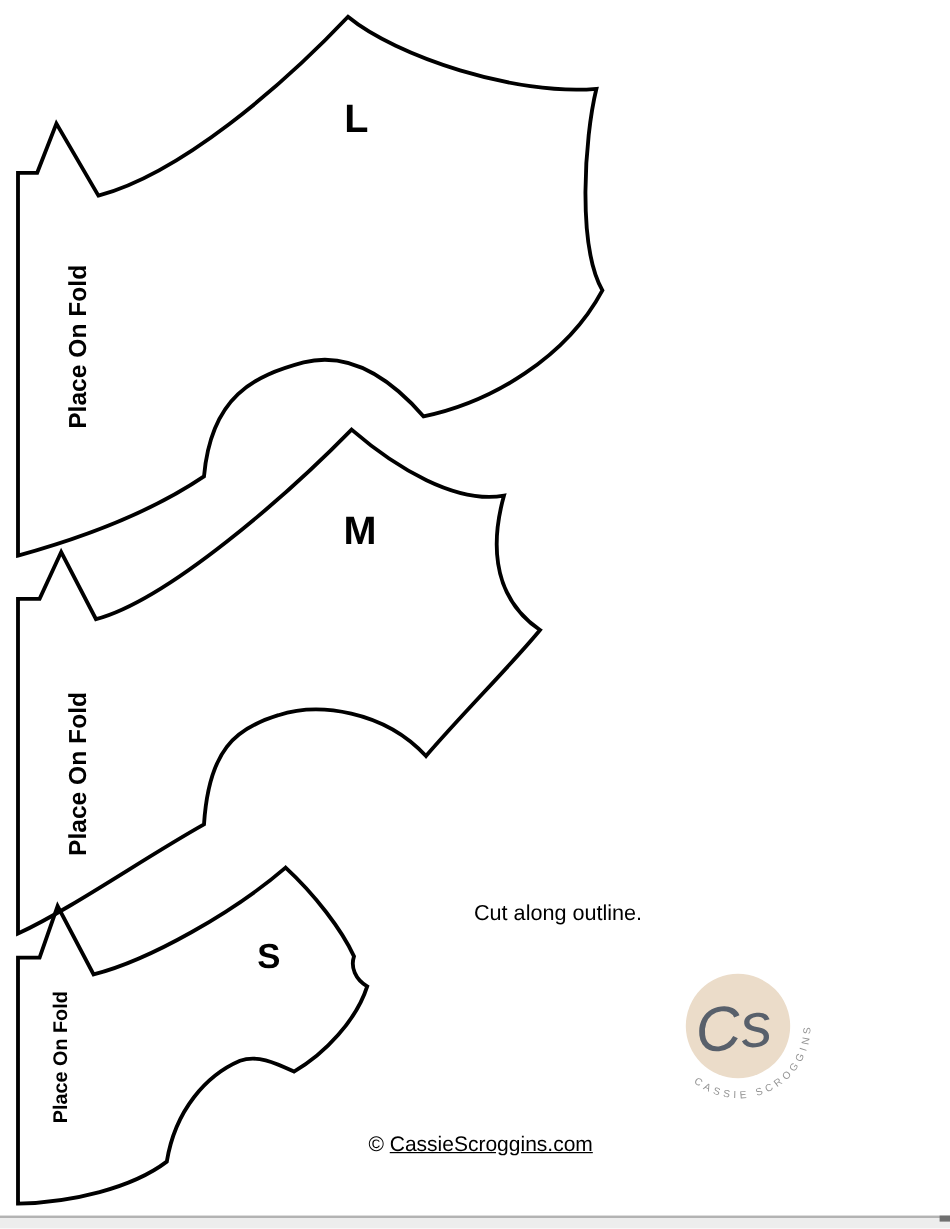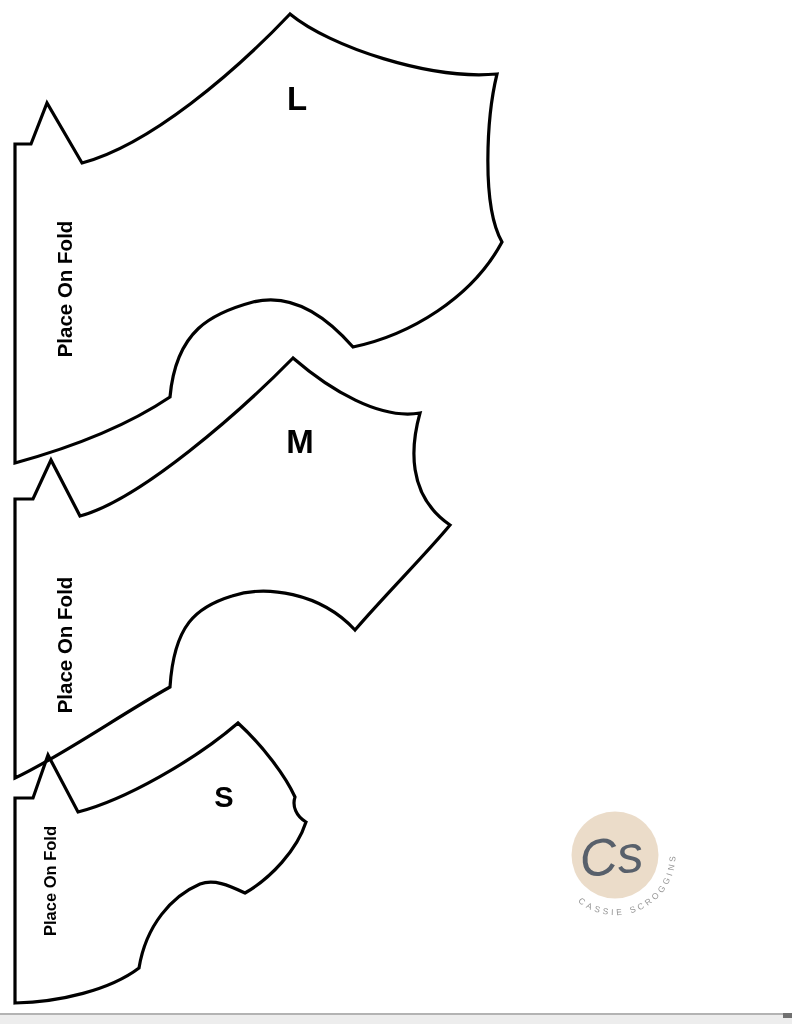--- a/index.html
+++ b/index.html
@@ -78,19 +78,24 @@
       <defs>
         <path id="logo-arc" d="M 578,902 A 60 60 0 0 0 673,838" fill="none"></path>
       </defs>
       <text font-size="8.5" letter-spacing="3.2" fill="#949494">
         <textPath href="#logo-arc" startOffset="0">CASSIE SCROGGINS</textPath>
       </text>
     </g>
   </svg>
 
   <div class="info-block">
+    <div class="info-sub">Cut along outline.</div>
   </div>
 
+  <div class="copyright">
+    <span>©</span>
+    <a>CassieScroggins.com</a>
+  </div>
 
   <div class="bottom-strip"></div>
   <div class="scroll-corner"></div>
 
 </div>
 
 </body></html>

